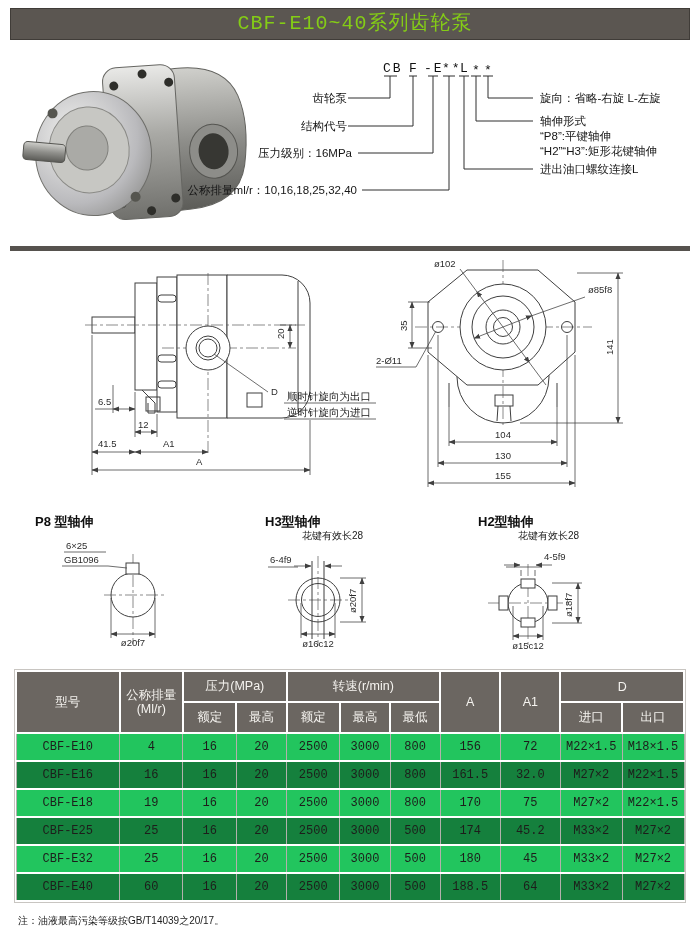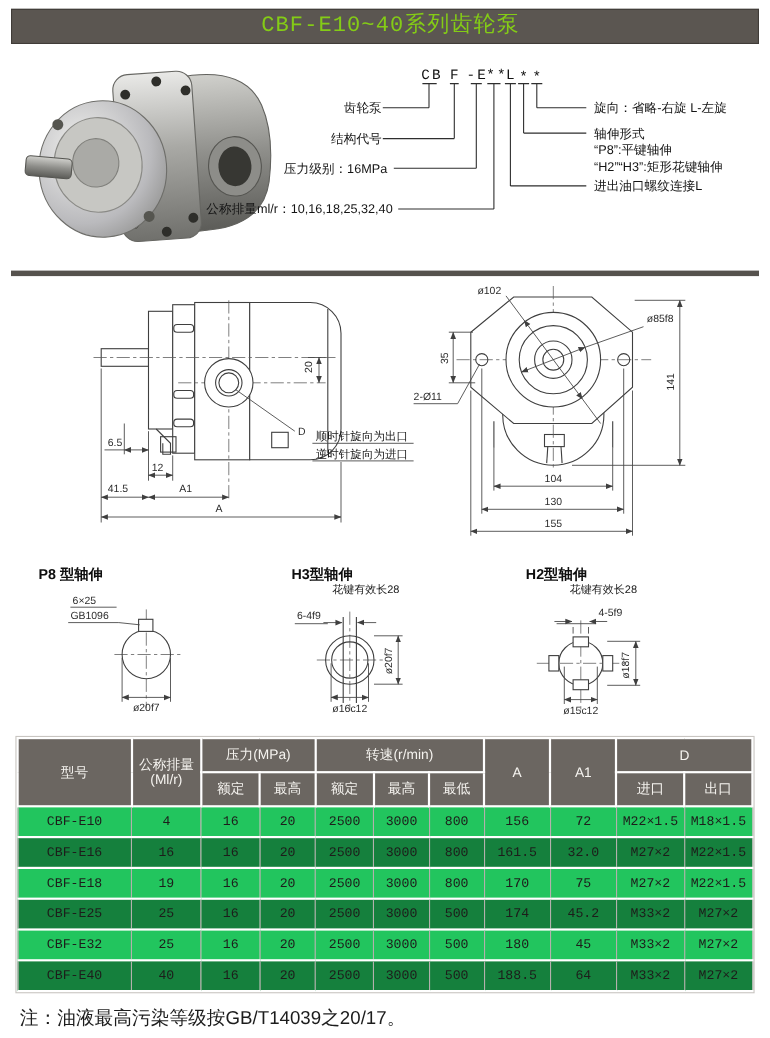--- a/index.html
+++ b/index.html
@@ -40,21 +40,21 @@
   table.spec th{background:#6b6661;color:#f5f3ef;font-weight:normal;
        border:2px solid #ffffff;font-size:12.5px;padding:2px 0;}
   table.spec thead tr{height:31px;}
   table.spec td{text-align:center;height:24px;font-size:12px;color:#1d1d1b;
        border-left:1px solid #b3b0ac;border-right:1px solid #b3b0ac;
        border-top:2px solid #ffffff;border-bottom:2px solid #ffffff;
        font-family:"Liberation Mono","DejaVu Sans Mono",monospace;}
   tr.row-odd td{background:#22c55e;}
   tr.row-even td{background:#15803d;}
   .dsp2{display:block;line-height:1.15;}
-  .note{position:absolute;left:18px;top:914px;font-size:17px;color:#1c1c1c;}
+  .note{position:absolute;left:18px;top:914px;font-size:10px;color:#1c1c1c;}
   .hidden-defs{position:absolute;width:0;height:0;}
 </style>
 </head>
 <body>
 
 <svg class="hidden-defs" aria-hidden="true">
   <defs>
     <marker id="arw" viewBox="0 0 10 10" refX="9.5" refY="5" markerWidth="8" markerHeight="8" orient="auto-start-reverse">
       <path d="M0,1 L10,5 L0,9 z" fill="#3f3f3f"></path>
     </marker>
@@ -447,21 +447,21 @@
         <td>2500</td>
         <td>3000</td>
         <td>500</td>
         <td>180</td>
         <td>45</td>
         <td>M33×2</td>
         <td>M27×2</td>
       </tr>
         <tr class="row-even">
         <td>CBF-E40</td>
-        <td>40</td>
+        <td>60</td>
         <td>16</td>
         <td>20</td>
         <td>2500</td>
         <td>3000</td>
         <td>500</td>
         <td>188.5</td>
         <td>64</td>
         <td>M33×2</td>
         <td>M27×2</td>
       </tr>

